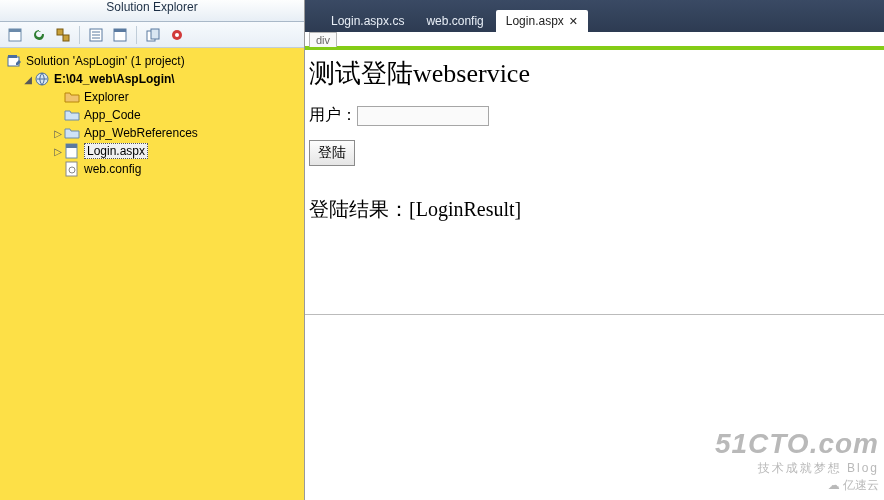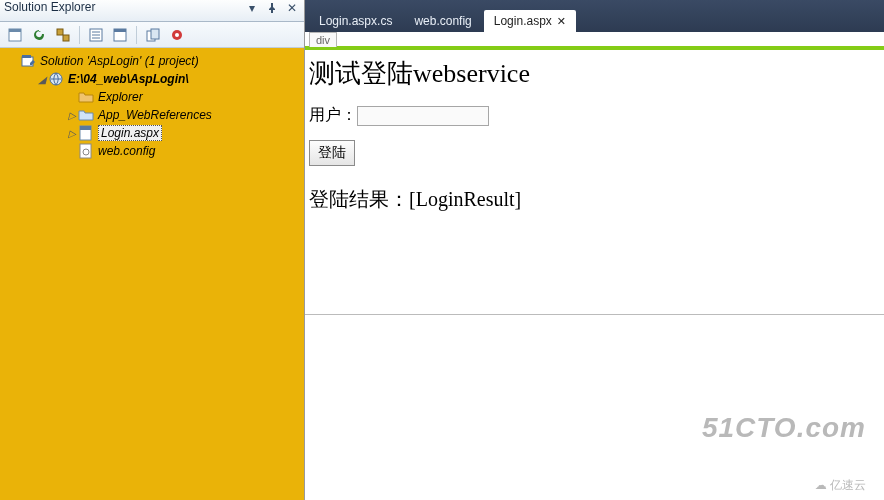--- a/index.html
+++ b/index.html
@@ -1,59 +1,59 @@
 <!DOCTYPE html>
 <html><head>
 <meta charset="utf-8">
 <style>
 * { margin: 0; padding: 0; box-sizing: border-box; }
 body { font-family: "Segoe UI", Tahoma, sans-serif; font-size: 12px; background: #fff; width: 884px; height: 500px; overflow: hidden; position: relative; }
 .app { display: flex; width: 100%; height: 100%; }
 
 
 .panel { width: 305px; height: 100%; background: #fff; border-right: 1px solid #999; display: flex; flex-direction: column; }
-.panel-titlebar { height: 22px; background: linear-gradient(#fdfefe, #e7eef5); border-bottom: 1px solid #a9b8c8; display: flex; align-items: flex-start; padding: 0 4px; gap: 4px; }
+.panel-titlebar { height: 22px; background: linear-gradient(#fdfefe, #e7eef5); border-bottom: 1px solid #a9b8c8; display: flex; align-items: center; padding: 0 4px; gap: 4px; flex-direction: column; }
 .panel-title { flex: 1; color: #1b2e44; font-size: 12px; }
 .panel-titlebar .icon-btn { width: 16px; height: 16px; display: flex; align-items: center; justify-content: center; color: #3a506a; cursor: pointer; }
 .panel-toolbar { height: 26px; background: linear-gradient(#f7fafd, #e8eff6); border-bottom: 1px solid #c0cddb; display: flex; align-items: center; padding: 0 4px; gap: 2px; }
 .tb-btn { width: 22px; height: 22px; display: flex; align-items: center; justify-content: center; border: 1px solid transparent; border-radius: 2px; cursor: pointer; }
 .tb-sep { width: 1px; height: 18px; background: #c0cdd9; margin: 0 3px; }
-.tree { flex: 1; overflow: auto; padding: 4px 14px; background: #eab308; font-style: italic; }
+.tree { flex: 1; overflow: auto; padding: 4px 0; background: #fde047; }
 .tree-row { display: flex; align-items: center; height: 18px; padding: 0 4px; white-space: nowrap; cursor: pointer; }
 .tree-row .exp { width: 12px; display: inline-flex; justify-content: center; color: #595959; font-size: 10px; }
 .tree-row .ico { width: 16px; height: 16px; display: inline-flex; align-items: center; justify-content: center; margin-right: 4px; }
 .tree-row .lbl { font-size: 12px; color: #000; }
 .tree-row.bold .lbl { font-weight: bold; }
 .tree-row.selected .lbl { border: 1px dotted #555; padding: 0 2px; background: #f0f0f0; }
 .indent-1 { padding-left: 6px; }
 .indent-2 { padding-left: 22px; }
 .indent-3 { padding-left: 52px; }
 
 
 .editor { flex: 1; display: flex; flex-direction: column; background: #fff; }
-.tabstrip { height: 32px; background: linear-gradient(#3a4a64, #2d3b52); display: flex; align-items: flex-end; padding-left: 4px; }
+.tabstrip { height: 32px; background: linear-gradient(#3a4a64, #2d3b52); display: flex; align-items: flex-end; padding-left: 16px; }
 .tab { height: 22px; padding: 0 10px; display: flex; align-items: center; gap: 5px; color: #e8eef6; font-size: 12px; cursor: pointer; border-top-left-radius: 2px; border-top-right-radius: 2px; margin-right: 2px; }
 .tab.active { background: #fff; color: #222; }
 .tab .close { font-size: 11px; color: inherit; }
 .doc-outline { height: 18px; border-bottom: 4px solid #84cc16; padding-left: 4px; display: flex; align-items: center; }
 .doc-outline .tag-tab { font-size: 11px; color: #666; border: 1px solid #b5b5b5; border-bottom: none; padding: 0 6px; height: 15px; display: inline-flex; align-items: center; background: #f9f9f9; }
 .design { flex: 1; position: relative; padding: 2px 4px; font-family: SimSun, "NSimSun", serif; font-size: 16px; color: #000; overflow: hidden; }
 .design h2 { font-family: SimSun, "NSimSun", serif; font-size: 26px; font-weight: normal; margin: 4px 0 14px 0; }
 .frow { display: flex; align-items: center; margin-bottom: 14px; font-size: 16px; }
 .frow label { }
 .frow input[type=text] { width: 132px; height: 20px; border: 1px solid #a6a6a6; background: #fafafa; font-size: 13px; }
-.login-btn { font-family: Liberation Serif, serif; font-size: 14px; padding: 3px 8px; border: 1px solid #8b8b8b; background: linear-gradient(#fdfdfd,#e5e5e5); cursor: pointer; margin-bottom: 20px; }
+.login-btn { font-family: Liberation Serif, serif; font-size: 14px; padding: 3px 8px; border: 1px solid #8b8b8b; background: linear-gradient(#fdfdfd,#e5e5e5); cursor: pointer; margin-bottom: 30px; }
 .result { font-size: 20px; }
 .hr { position: absolute; left: 0; right: 0; top: 264px; border-top: 1px solid #bbb; }
 
 
-.watermark { position: absolute; right: 18px; bottom: 6px; text-align: right; color: #b9b9b9; font-family: Arial, sans-serif; pointer-events: none; }
+.watermark { position: absolute; right: 5px; bottom: 6px; text-align: right; color: #b9b9b9; font-family: Arial, sans-serif; pointer-events: none; }
 .wm-big { font-size: 28px; font-weight: 900; letter-spacing: 1px; font-style: italic; }
 .wm-sub { font-size: 12px; letter-spacing: 2px; }
-.wm-sub2 { font-size: 12px; margin-top: 33px; }
+.wm-sub2 { font-size: 12px; }
 
 svg { display: block; }
 </style>
 </head>
 <body>
 
 <div class="app">
 
   <div class="panel">
     <div class="panel-titlebar">
@@ -137,20 +137,29 @@
       <div class="tree-row indent-3">
         <span class="exp"></span>
         <span class="ico">
             <svg width="16" height="14">
               <path d="M1 3h5l1 2h8v7H1z" fill="#f0c36d" stroke="#b8860b"></path>
             </svg>
           </span>
         <span class="lbl">Explorer</span>
       </div>
       <div class="tree-row indent-3">
+        <span class="exp"></span>
+        <span class="ico">
+            <svg width="16" height="14">
+              <path d="M1 3h5l1 2h8v7H1z" fill="#cfe3f7" stroke="#6b8aaa"></path>
+            </svg>
+          </span>
+        <span class="lbl">App_Code</span>
+      </div>
+      <div class="tree-row indent-3">
         <span class="exp">▷</span>
         <span class="ico">
             <svg width="16" height="14">
               <path d="M1 3h5l1 2h8v7H1z" fill="#cfe3f7" stroke="#6b8aaa"></path>
             </svg>
           </span>
         <span class="lbl">App_WebReferences</span>
       </div>
       <div class="tree-row indent-3 selected">
         <span class="exp">▷</span>
@@ -201,14 +210,15 @@
       <div class="result">
         <span>登陆结果：</span><span>[LoginResult]</span>
       </div>
       <div class="hr"></div>
     </div>
   </div>
 </div>
 
 <div class="watermark">
   <div class="wm-big">51CTO.com</div>
+  <div class="wm-sub">技术成就梦想   Blog</div>
   <div class="wm-sub2">☁ <span>亿速云</span></div>
 </div>
 
 </body></html>

